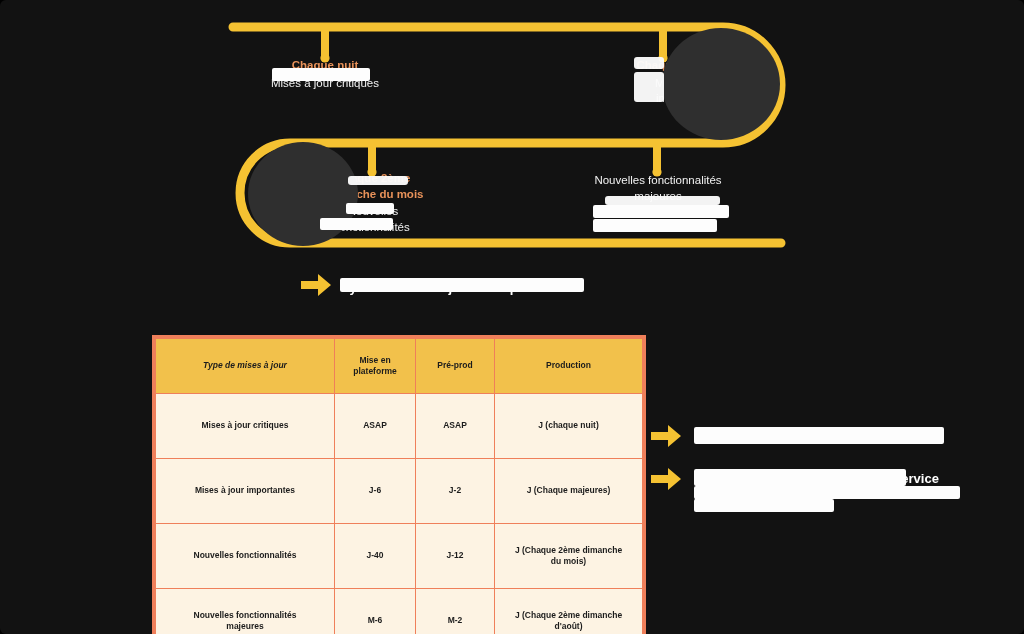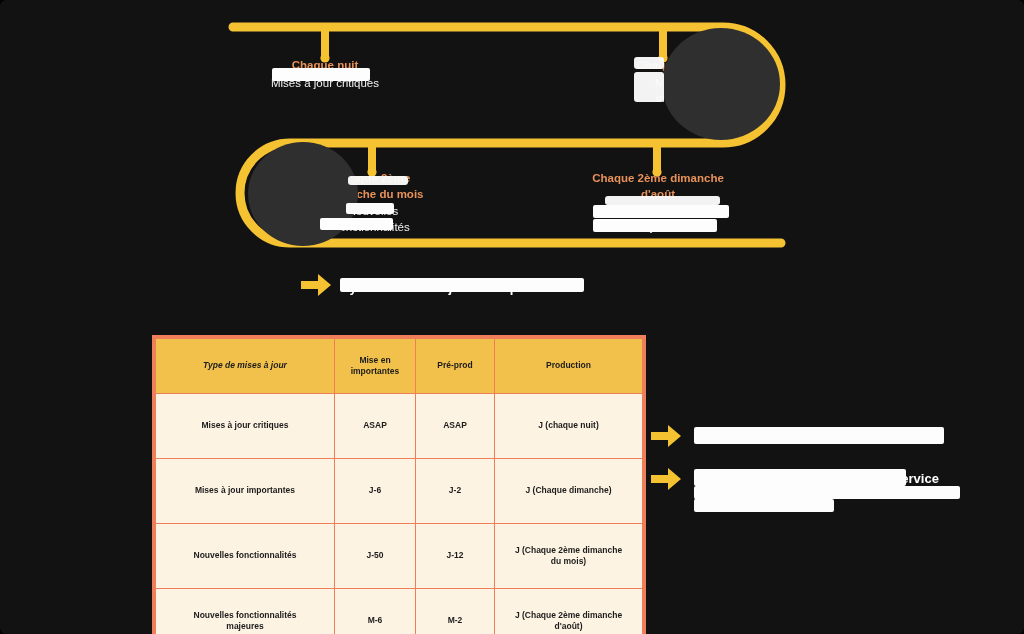--- a/index.html
+++ b/index.html
@@ -164,22 +164,20 @@
   </div>
 
   <div class="node" style="left:308px; top:171px; width:130px;">
     <div class="node-title">Chaque 2ème
 dimanche du mois</div>
     <div class="node-desc">Nouvelles
 fonctionnalités</div>
   </div>
 
   <div class="node" style="left:583px; top:171px; width:150px;">
-    <div class="node-title">Chaque 2ème dimanche
-d'août</div>
     <div class="node-desc">Nouvelles fonctionnalités
 majeures</div>
   </div>
 
   <div class="blob" style="left:662px; top:28px; width:118px; height:112px;"></div>
   <div class="blob" style="left:248px; top:142px; width:110px; height:104px;"></div>
 
   <div class="smear" style="left:277px; top:58px; width:66px; height:9px; opacity:0.0;"></div>
   <div class="smear" style="left:272px; top:68px; width:98px; height:13px;"></div>
 
@@ -225,41 +223,41 @@
   </div>
   <div class="smear" style="left:694px; top:469px; width:212px; height:17px;"></div>
   <div class="smear" style="left:694px; top:486px; width:266px; height:13px;"></div>
   <div class="smear" style="left:694px; top:499px; width:140px; height:13px;"></div>
 
   <table id="update-table">
     <thead>
       <tr>
         <th class="col-type" style="white-space:pre-line;">Type de mises à jour</th>
         <th class="col-mep" style="white-space:pre-line;">Mise en
-importantes</th>
+plateforme</th>
         <th class="col-pre" style="white-space:pre-line;">Pré-prod</th>
         <th class="col-prod" style="white-space:pre-line;">Production</th>
       </tr>
     </thead>
     <tbody>
       <tr>
         <td style="white-space:pre-line;">Mises à jour critiques</td>
         <td>ASAP</td>
         <td>ASAP</td>
         <td style="white-space:pre-line;margin-left:28px;">J (chaque nuit)</td>
       </tr>
       <tr>
         <td style="white-space:pre-line;">Mises à jour importantes</td>
         <td>J-6</td>
         <td>J-2</td>
-        <td style="white-space:pre-line;">J (Chaque dimanche)</td>
+        <td style="white-space:pre-line;">J (Chaque majeures)</td>
       </tr>
       <tr>
         <td style="white-space:pre-line;">Nouvelles fonctionnalités</td>
-        <td>J-50</td>
+        <td>J-40</td>
         <td>J-12</td>
         <td style="white-space:pre-line;">J (Chaque 2ème dimanche
 du mois)</td>
       </tr>
       <tr>
         <td style="white-space:pre-line;">Nouvelles fonctionnalités
 majeures</td>
         <td>M-6</td>
         <td>M-2</td>
         <td style="white-space:pre-line;">J (Chaque 2ème dimanche

